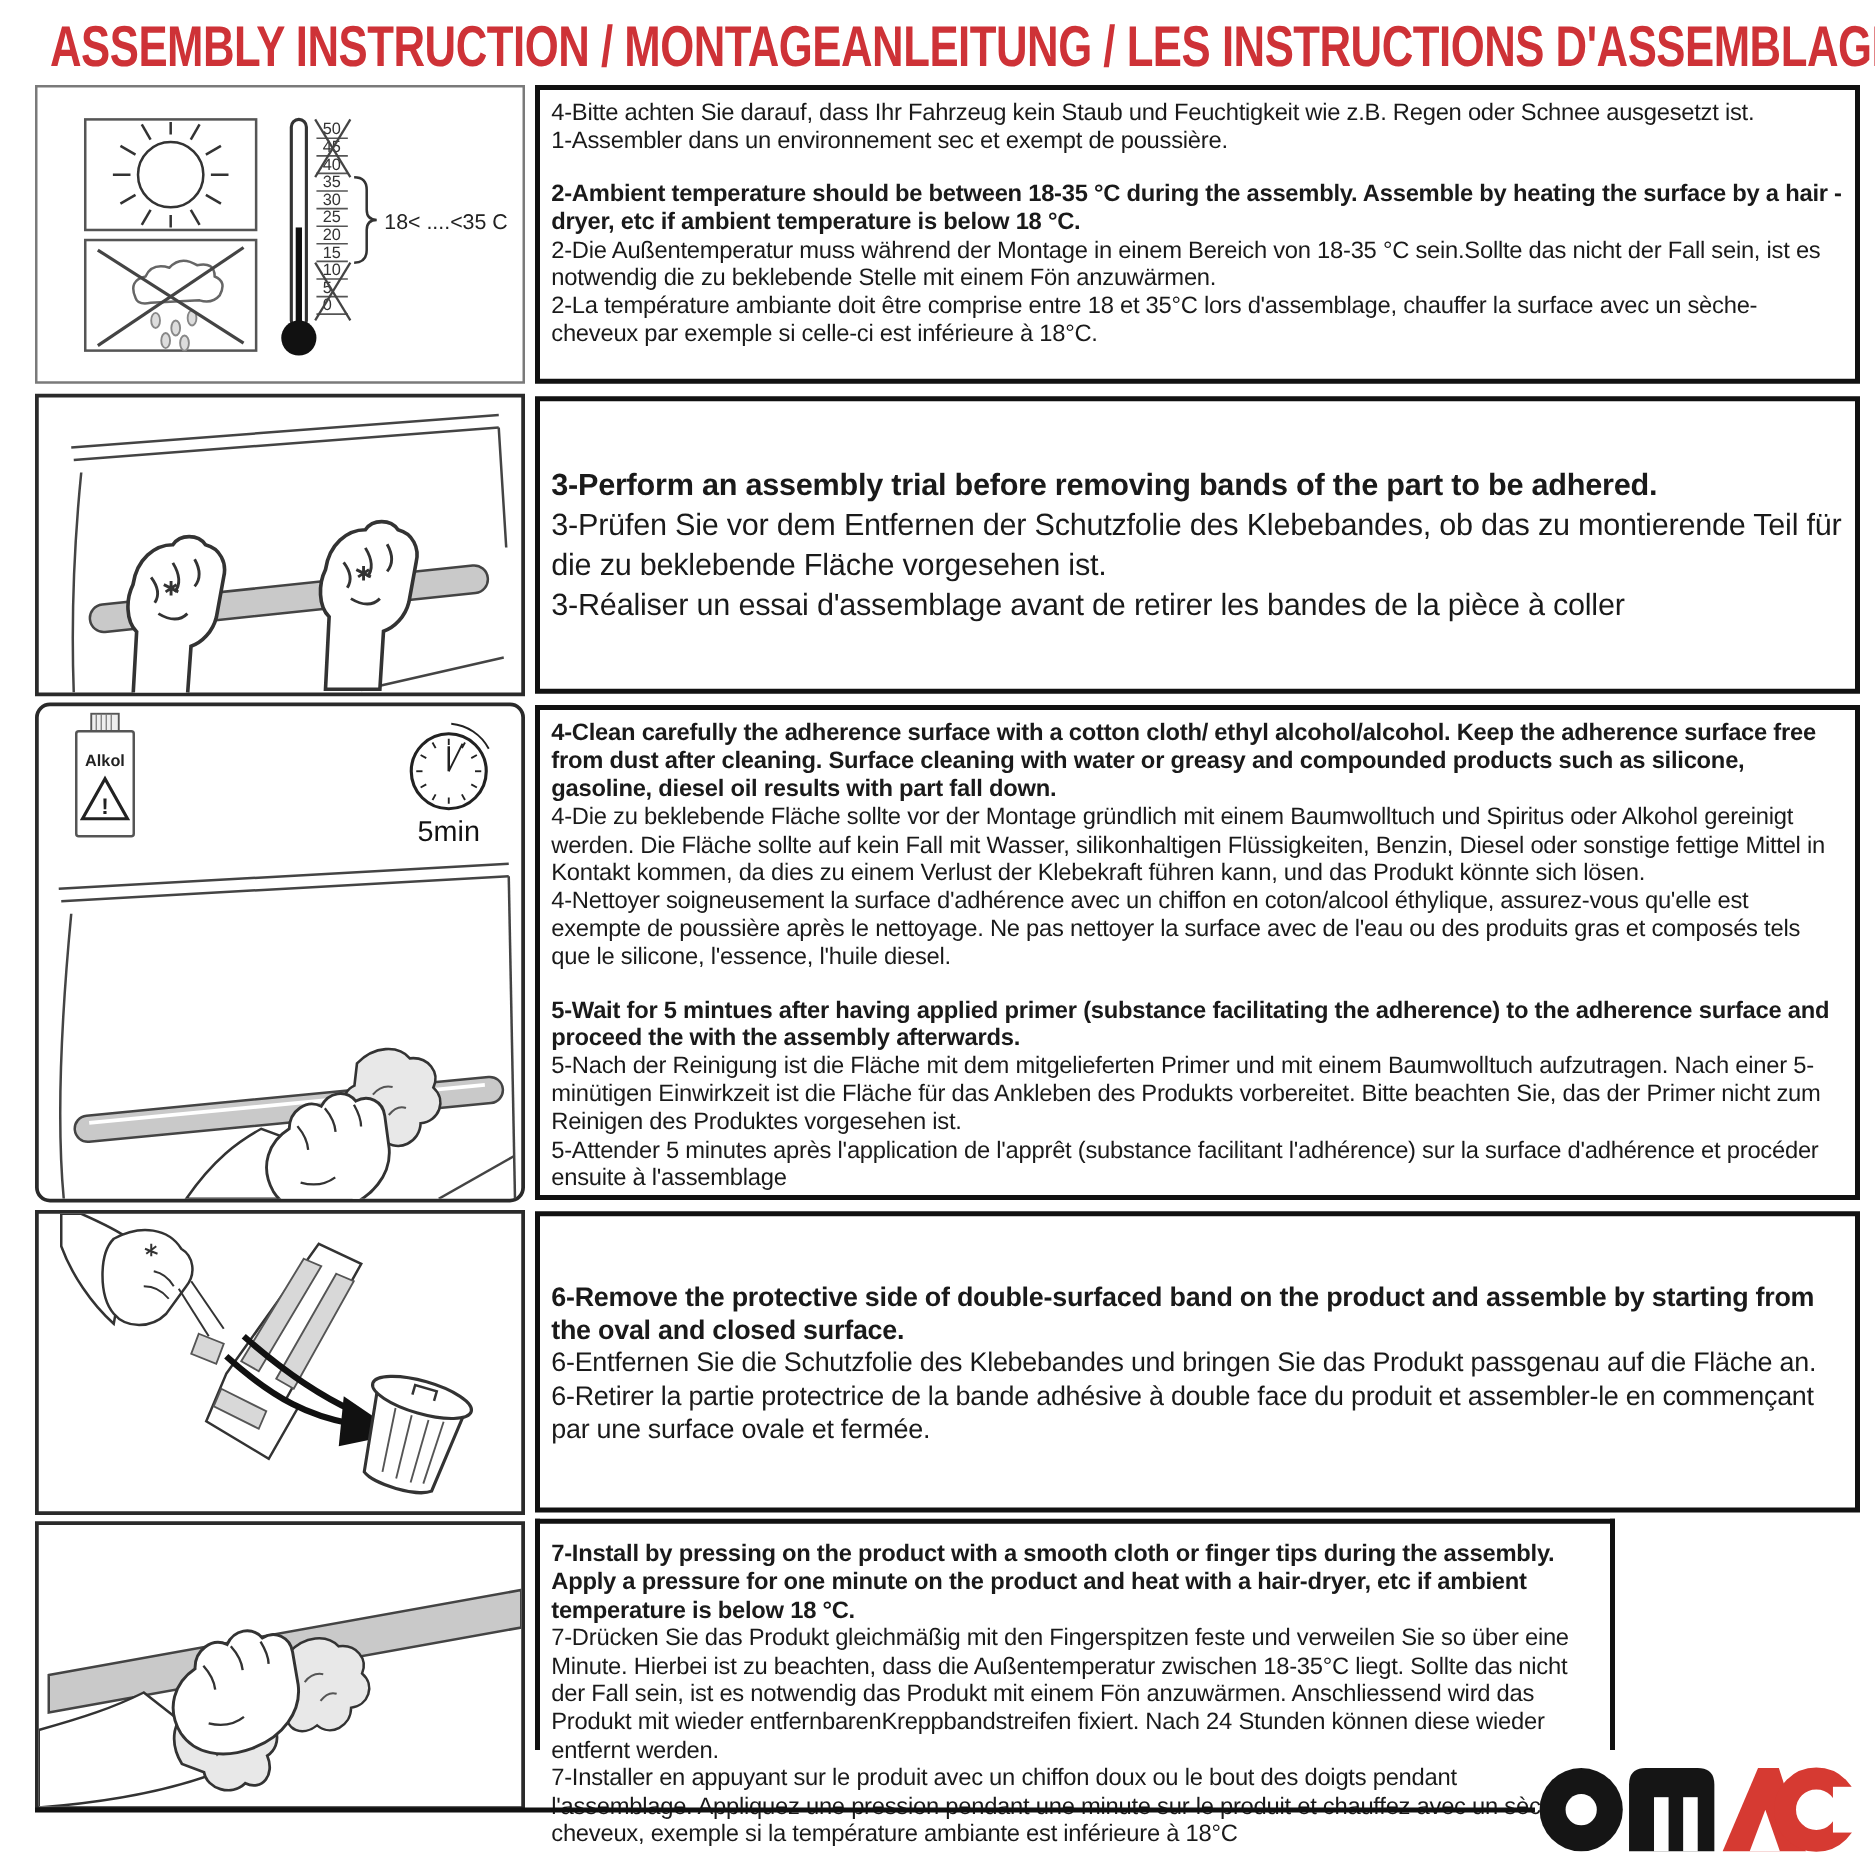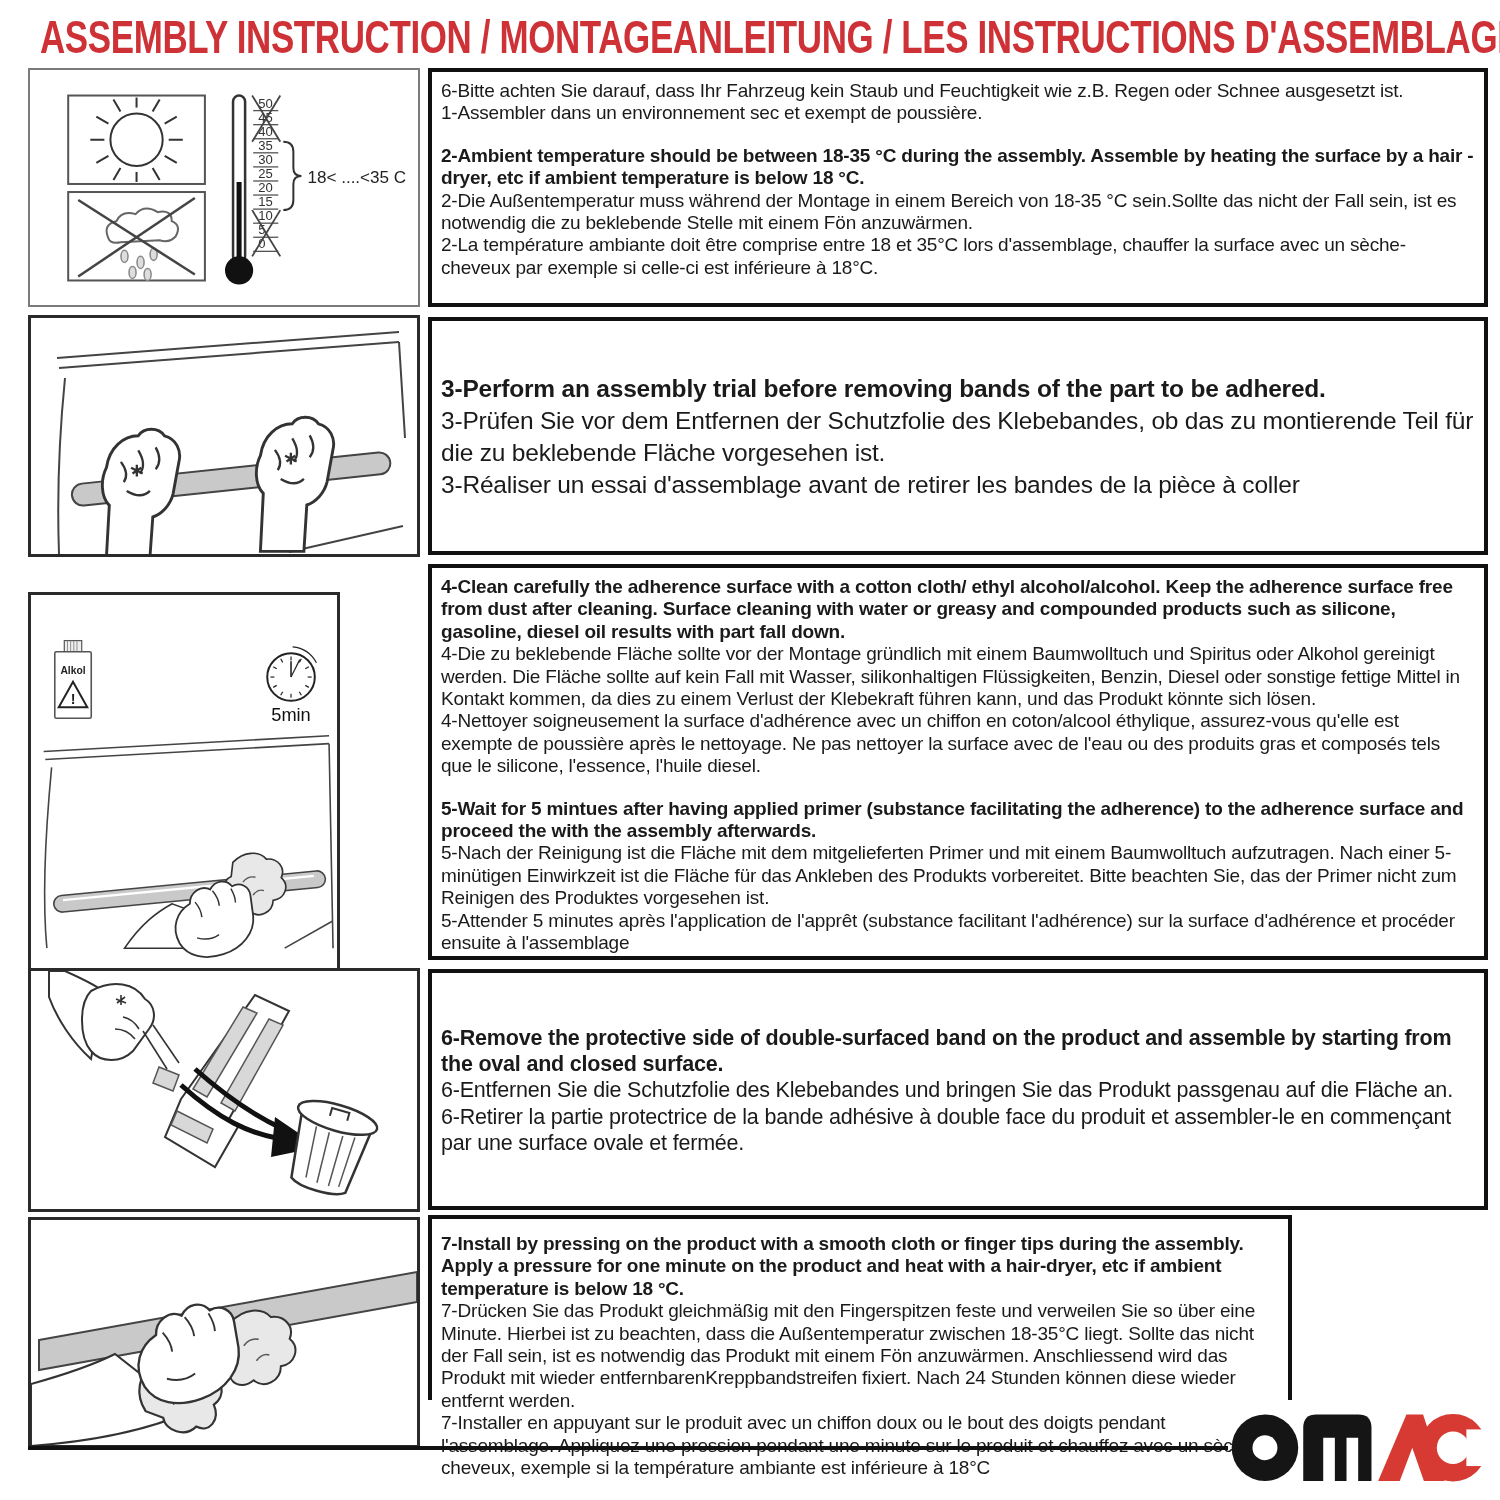--- a/index.html
+++ b/index.html
@@ -102,21 +102,21 @@
             <line x1="249" y1="24" x2="221" y2="70"></line>
           <line x1="221" y1="138" x2="249" y2="184"></line>
             <line x1="249" y1="138" x2="221" y2="184"></line>
         </g>
         <path d="M252,70 Q262,70 262,80 L262,96 Q262,104 270,104 Q262,104 262,112 L262,128 Q262,138 252,138" fill="none" stroke="#333" stroke-width="2"></path>
         <text x="276" y="111" font-size="17" fill="#222">18&lt; ....&lt;35 C</text>
       </g>
     </svg>
   </div>
   <div class="txt small" style="left:428px;top:68px;width:1060px;height:239px;">
-    <p>6-Bitte achten Sie darauf, dass Ihr Fahrzeug kein Staub und Feuchtigkeit wie z.B. Regen oder Schnee ausgesetzt ist.</p>
+    <p>4-Bitte achten Sie darauf, dass Ihr Fahrzeug kein Staub und Feuchtigkeit wie z.B. Regen oder Schnee ausgesetzt ist.</p>
     <p>1-Assembler dans un environnement sec et exempt de poussière.</p>
     <div class="sp"></div>
     <p class="bold">2-Ambient temperature should be between 18-35 °C  during the assembly. Assemble by heating the surface by a hair -dryer, etc if ambient temperature is below 18 °C.</p>
     <p>2-Die Außentemperatur muss während der Montage in einem Bereich von 18-35 °C  sein.Sollte das nicht der Fall sein, ist es notwendig die zu beklebende Stelle mit einem Fön anzuwärmen.</p>
     <p>2-La température ambiante doit être comprise entre 18 et 35°C lors d'assemblage, chauffer la surface avec un sèche-cheveux par exemple si celle-ci est inférieure à 18°C.</p>
   </div>
 
   <div class="ill" style="left:28px;top:315px;width:392px;height:242px;">
     <svg width="100%" height="100%" viewBox="0 0 386 236">
       <g stroke="#444" stroke-width="2" fill="none">
@@ -150,21 +150,21 @@
         </g>
       </g>
     </svg>
   </div>
   <div class="txt big vcenter" style="left:428px;top:317px;width:1060px;height:238px;">
     <p class="bold">3-Perform an assembly trial before removing bands of the part to be adhered.</p>
     <p>3-Prüfen Sie vor dem Entfernen der Schutzfolie des Klebebandes, ob das zu montierende Teil für die zu beklebende Fläche vorgesehen ist.</p>
     <p>3-Réaliser un essai d'assemblage avant de retirer les bandes de la pièce à coller</p>
   </div>
 
-  <div class="ill" style="left:28px;top:592px;width:312px;height:400px;">
+  <div class="ill" style="left:28px;top:562px;width:392px;height:400px;border-radius:12px;">
     <svg width="100%" height="100%" viewBox="0 0 386 394">
       <g>
         <rect x="42" y="6" width="22" height="14" fill="#eee" stroke="#555" stroke-width="1.5"></rect>
         <g stroke="#777" stroke-width="1">
             <line x1="46" y1="6" x2="46" y2="20"></line>
             <line x1="50" y1="6" x2="50" y2="20"></line>
             <line x1="54" y1="6" x2="54" y2="20"></line>
             <line x1="58" y1="6" x2="58" y2="20"></line>
           </g>
         <rect x="30" y="20" width="46" height="84" rx="2" fill="#fff" stroke="#555" stroke-width="2"></rect>

